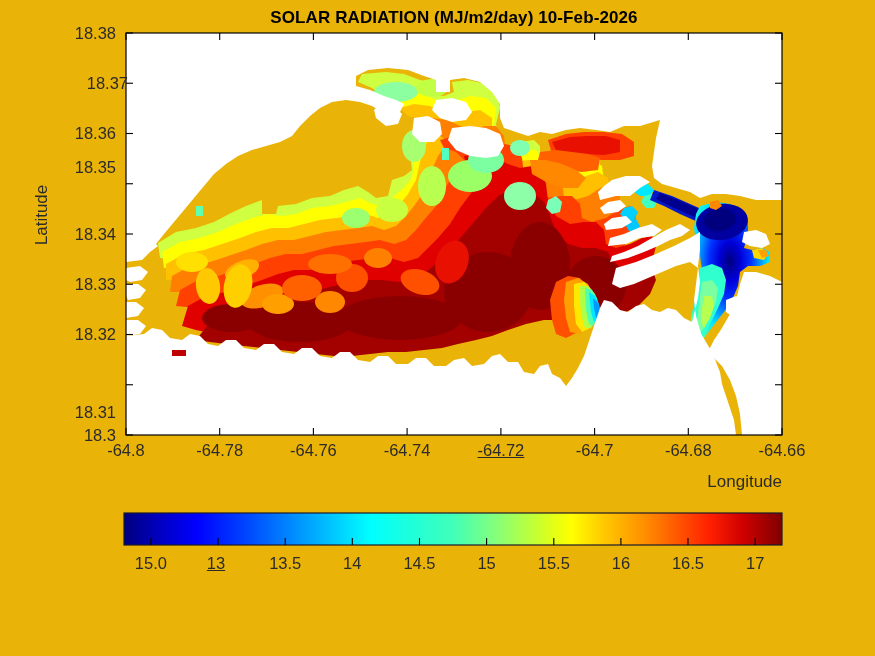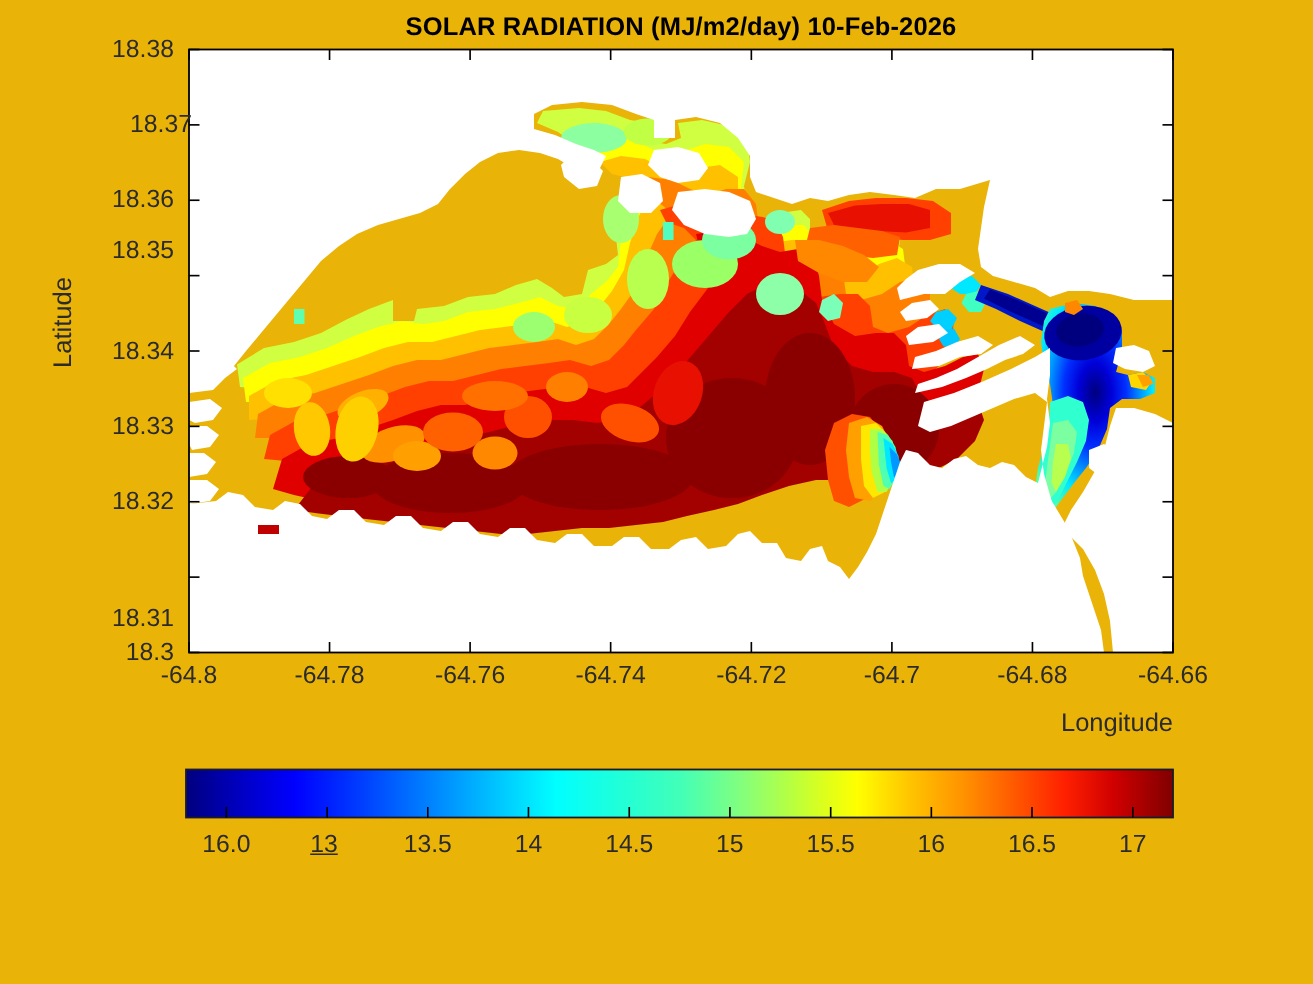--- a/index.html
+++ b/index.html
@@ -453,31 +453,31 @@
     <div class="tick-label ylab" style="left:28px; top:275px; width:88px;">18.33</div>
     <div class="tick-label ylab" style="left:28px; top:325px; width:88px;">18.32</div>
     <div class="tick-label ylab" style="left:28px; top:375px; width:88px;margin-top:28px;">18.31</div>
     <div class="tick-label ylab" style="left:28px; top:426px; width:88px;">18.3</div>
 
     
     <div class="tick-label xlab" style="left:76px;  top:441px; width:100px;">-64.8</div>
     <div class="tick-label xlab" style="left:169.7px; top:441px; width:100px;">-64.78</div>
     <div class="tick-label xlab" style="left:263.4px; top:441px; width:100px;">-64.76</div>
     <div class="tick-label xlab" style="left:357.1px; top:441px; width:100px;">-64.74</div>
-    <div class="tick-label xlab" style="left:450.9px; top:441px; width:100px;">-64.72</div>
+    <div class="tick-label xlab" style="left:450.9px; top:441px; width:100px;text-decoration:underline;">-64.72</div>
     <div class="tick-label xlab" style="left:544.6px; top:441px; width:100px;">-64.7</div>
     <div class="tick-label xlab" style="left:638.3px; top:441px; width:100px;">-64.68</div>
     <div class="tick-label xlab" style="left:732px;  top:441px; width:100px;">-64.66</div>
 
     <div id="ylabel-text">Latitude</div>
     <div id="xlabel-text">Longitude</div>
   </div>
 
   <div id="cbar-wrap">
-    <div class="cb-tick-label" style="left:110.9px; top:554px; width:80px;">16.0</div>
+    <div class="cb-tick-label" style="left:110.9px; top:554px; width:80px;">15.0</div>
     <div class="cb-tick-label" style="left:176px; top:554px; width:80px;text-decoration:underline;">13</div>
     <div class="cb-tick-label" style="left:245.2px; top:554px; width:80px;">13.5</div>
     <div class="cb-tick-label" style="left:312.3px; top:554px; width:80px;">14</div>
     <div class="cb-tick-label" style="left:379.5px; top:554px; width:80px;">14.5</div>
     <div class="cb-tick-label" style="left:446.6px; top:554px; width:80px;">15</div>
     <div class="cb-tick-label" style="left:513.8px; top:554px; width:80px;">15.5</div>
     <div class="cb-tick-label" style="left:580.9px; top:554px; width:80px;">16</div>
     <div class="cb-tick-label" style="left:648px;   top:554px; width:80px;">16.5</div>
     <div class="cb-tick-label" style="left:715.2px; top:554px; width:80px;">17</div>
   </div>

